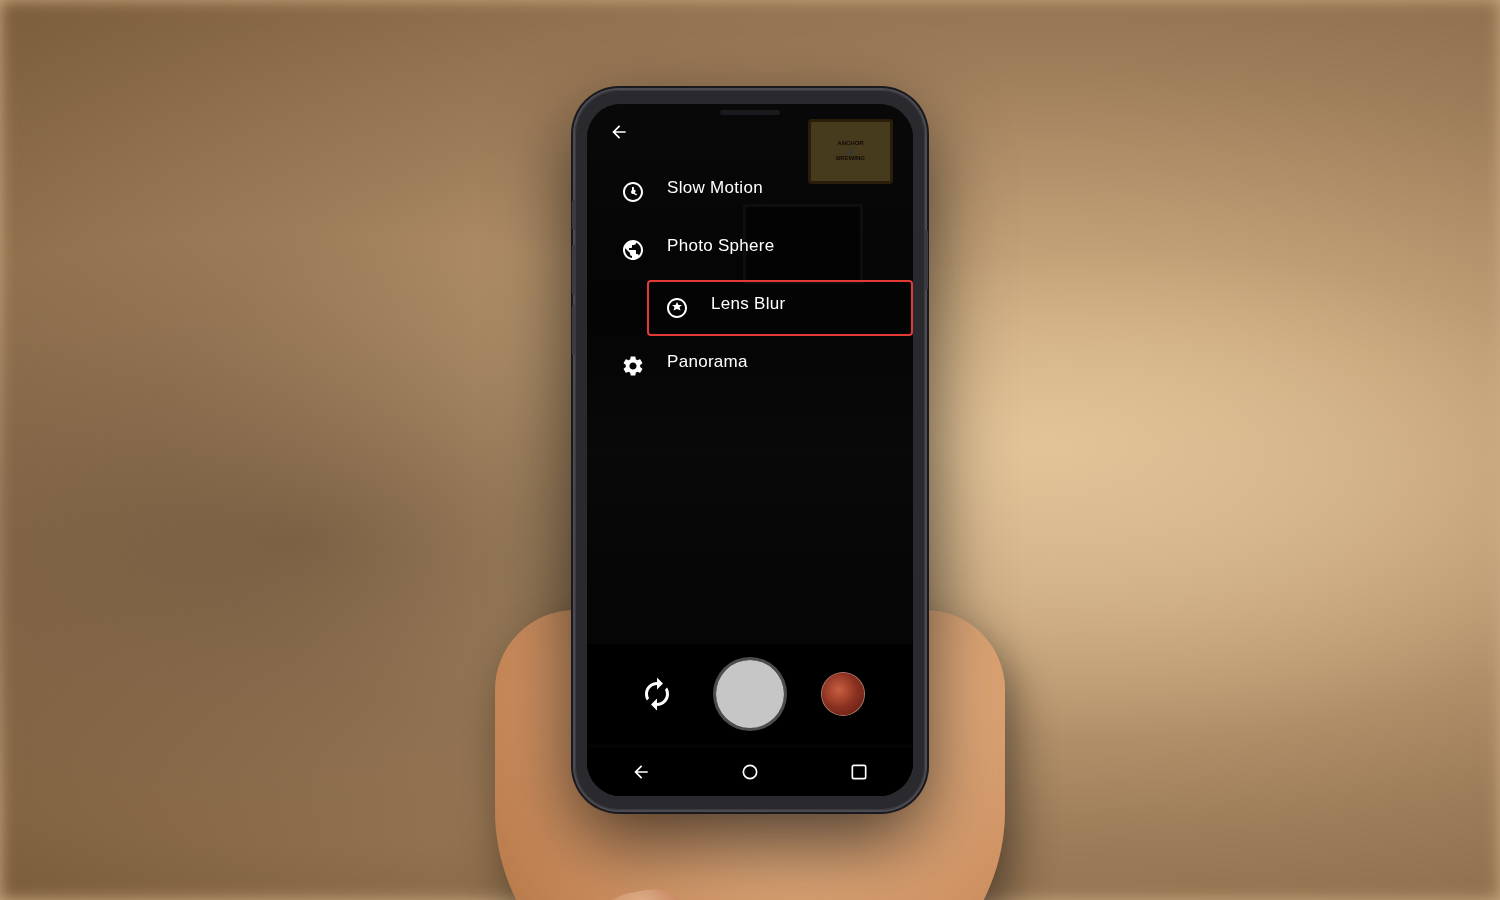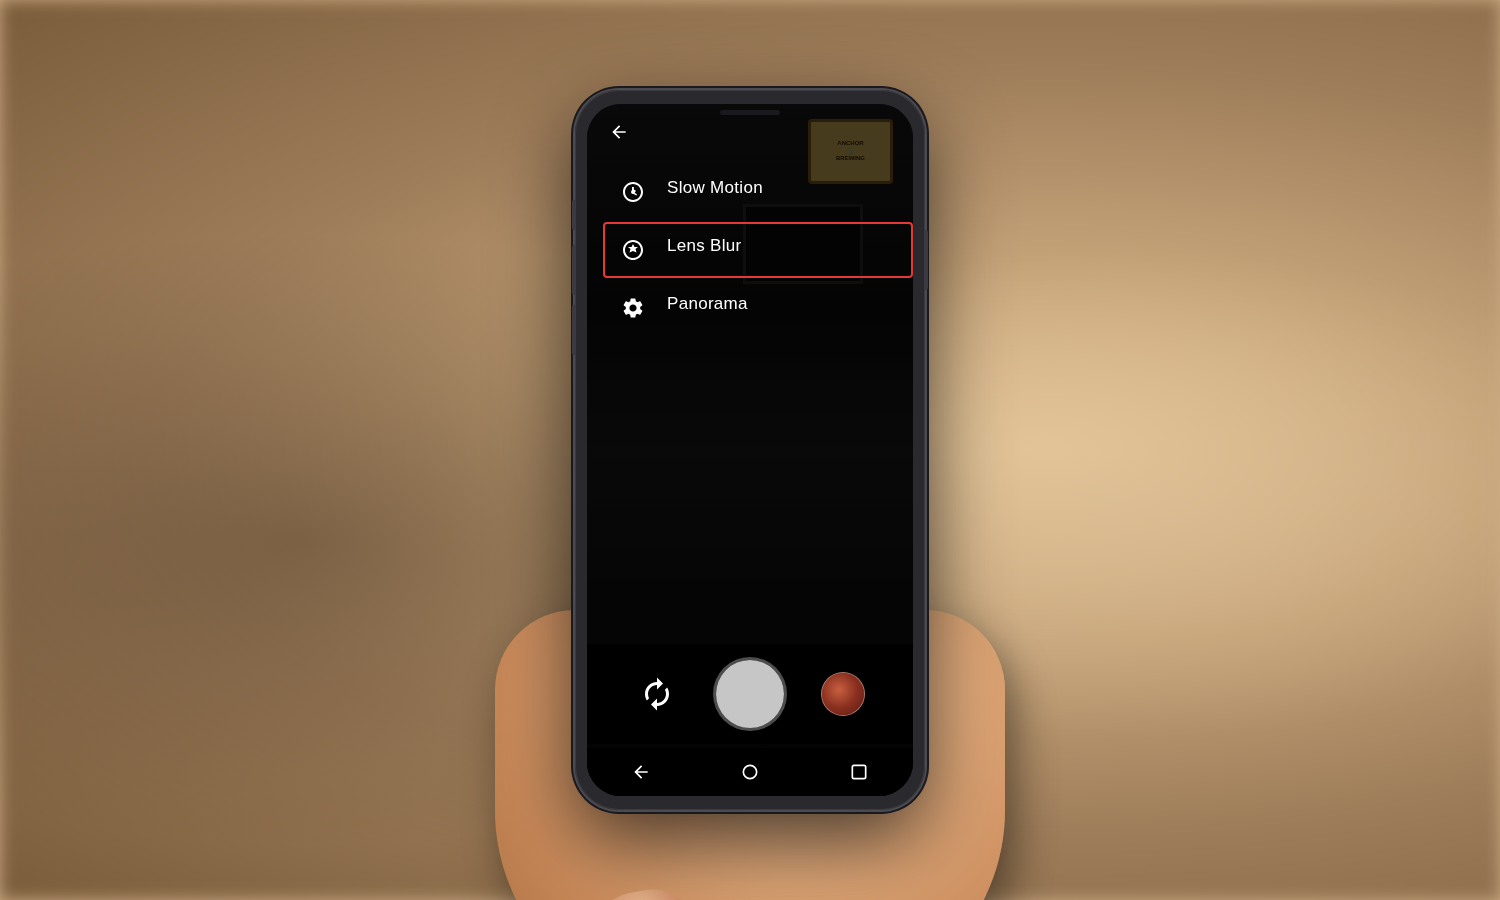--- a/index.html
+++ b/index.html
@@ -115,20 +115,21 @@
       padding: 14px 16px;
       cursor: pointer;
       border-radius: 4px;
       margin-bottom: 2px;
     }
 
     .menu-item.selected {
       background: rgba(255,255,255,0.0);
       outline: 2px solid #e53935;
       outline-offset: -2px;
+      margin-left: 44px;
     }
 
     .menu-item-icon {
       width: 28px;
       height: 28px;
       margin-right: 20px;
       display: flex;
       align-items: center;
       justify-content: center;
       flex-shrink: 0;
@@ -377,20 +378,28 @@
               <svg width="24" height="24" viewBox="0 0 24 24">
                 <path d="M12 2C6.48 2 2 6.48 2 12s4.48 10 10 10 10-4.48 10-10S17.52 2 12 2zm0 18c-4.42 0-8-3.58-8-8s3.58-8 8-8 8 3.58 8 8-3.58 8-8 8zm-1-13v6l4.28 2.54.72-1.21-3.5-2.08V7H11z"></path>
                 <circle cx="12" cy="12" r="2" fill="white"></circle>
                 <path d="M12 7v3l2.5 1.5" stroke="white" stroke-width="1.5" fill="none"></path>
               </svg>
             </div>
             <span class="menu-item-label">Slow Motion</span>
           </div>
 
 
+          <div class="menu-item">
+            <div class="menu-item-icon">
+              <svg width="24" height="24" viewBox="0 0 24 24">
+                <path d="M12 2C6.48 2 2 6.48 2 12s4.48 10 10 10 10-4.48 10-10S17.52 2 12 2zm-1 17.93c-3.95-.49-7-3.85-7-7.93 0-.62.08-1.21.21-1.79L9 15v1c0 1.1.9 2 2 2v1.93zm6.9-2.54c-.26-.81-1-1.39-1.9-1.39h-1v-3c0-.55-.45-1-1-1H8v-2h2c.55 0 1-.45 1-1V7h2c1.1 0 2-.9 2-2v-.41c2.93 1.19 5 4.06 5 7.41 0 2.08-.8 3.97-2.1 5.39z"></path>
+              </svg>
+            </div>
+            <span class="menu-item-label">Photo Sphere</span>
+          </div>
 
           <div class="menu-item selected" style="outline: 2px solid #e53935;">
             <div class="menu-item-icon">
               <svg width="24" height="24" viewBox="0 0 24 24">
                 <path d="M12 2C6.48 2 2 6.48 2 12s4.48 10 10 10 10-4.48 10-10S17.52 2 12 2zm0 18c-4.42 0-8-3.58-8-8s3.58-8 8-8 8 3.58 8 8-3.58 8-8 8z"></path>
                 <path d="M12 6L10.5 9H7l2.5 2-1 3.5L12 13l3.5 1.5-1-3.5L17 9h-3.5z" fill="white"></path>
               </svg>
             </div>
             <span class="menu-item-label">Lens Blur</span>
           </div>

